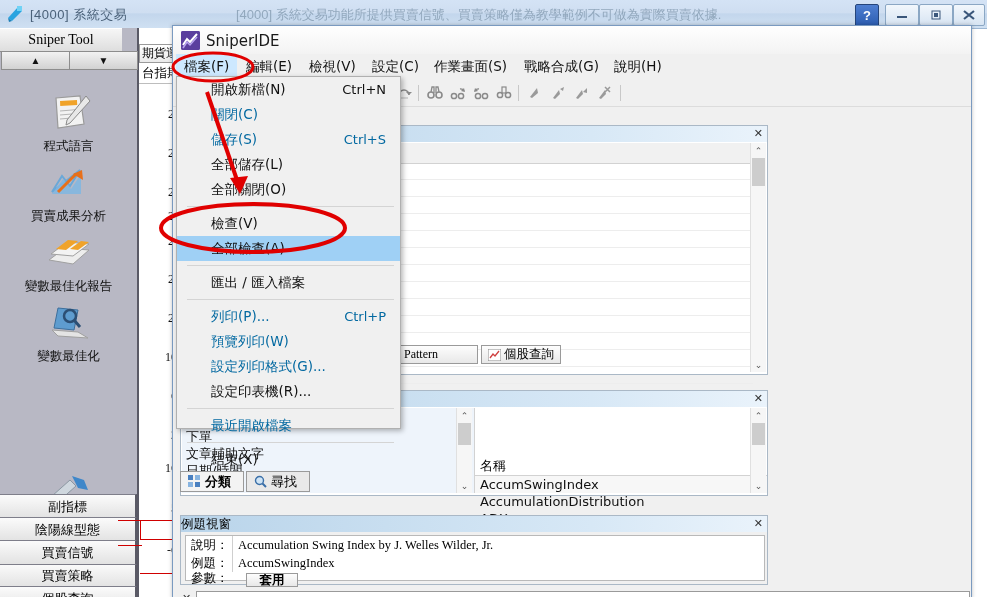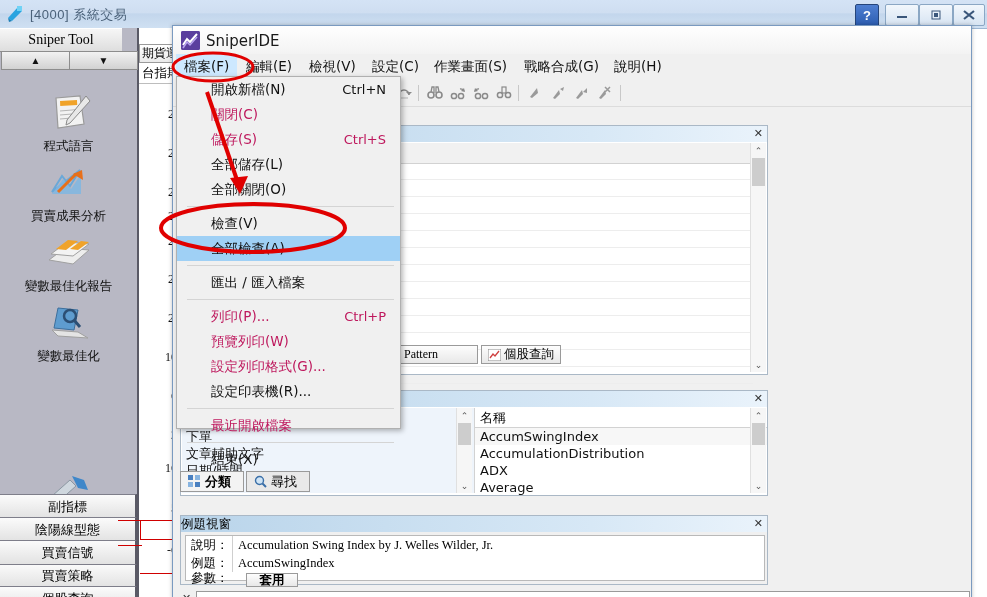--- a/index.html
+++ b/index.html
@@ -170,21 +170,21 @@
   #indpanel{left:7px;top:364px;width:586px;height:104px;background:#fff;
     border:1px solid #aab8c6;}
   #indpanel-hdr{left:0;top:0;width:586px;height:16px;
     background:linear-gradient(to right,#b9d4ea,#d7e8f6 70%,#eaf3fb);}
   #indpanel-close{right:4px;top:1px;font-size:11px;font-weight:bold;color:#333;}
   #ind-left{left:1px;top:17px;width:348px;height:85px;background:#eef4fb;}
   #ind-right{left:293px;top:17px;width:292px;height:85px;background:#fff;
     border-left:1px solid #d2d2d2;}
   .ind-hdr{height:20px;border-bottom:1px solid #d2d2d2;background:#fff;
     display:flex;align-items:center;padding-left:5px;font-size:13px;
-    font-family:"DejaVu Sans",sans-serif;box-sizing:border-box;}
+    font-family:"DejaVu Sans",sans-serif;box-sizing:border-box;margin-top:48px;}
   .ind-row{height:17px;display:flex;align-items:center;padding-left:5px;
     font-size:13px;font-family:"DejaVu Sans",sans-serif;color:#111;box-sizing:border-box;}
   .ind-row.alt{background:#f7f7f7;}
   .ind-lrow{height:17px;display:flex;align-items:center;padding-left:4px;
     font-size:13px;font-family:"DejaVu Sans",sans-serif;color:#111;box-sizing:border-box;}
 
   
   .cattab{
     height:21px;background:linear-gradient(to bottom,#fdfdfd,#e6e6e6);
     border:1px solid #9a9a9a;display:flex;align-items:center;gap:4px;
@@ -218,37 +218,38 @@
   
   #filemenu{
     left:176px;top:76px;width:223px;height:351px;background:#f0f0f0;
     border:1px solid #b0b0b0;box-shadow:2px 2px 5px rgba(0,0,0,.28);
   }
   .mrow{
     height:25px;display:flex;align-items:center;
     font-size:13.5px;font-family:"DejaVu Sans",sans-serif;color:#111;
     padding-left:34px;box-sizing:border-box;position:relative;
   }
-  .mrow.disabled{color:#be185d;}
+  .mrow.disabled{color:#0369a1;}
   .mrow.hl{background:#9fd0f5;}
   .mrow .accel{position:absolute;right:14px;font-size:13px;}
   .msep{height:1px;background:#d4d4d4;margin:4px 6px 4px 10px;}
 </style>
 </head>
 <body>
 
 <div class="abs" id="app-titlebar">
   <div class="abs" id="app-title-icon">
     <svg width="18" height="18" viewBox="0 0 18 18">
       <polygon points="2,13 12,2 16,6 6,16" fill="#29a3e0"></polygon>
       <polygon points="2,13 6,16 3,17" fill="#1e7fb5"></polygon>
       <rect x="11" y="1" width="5" height="5" fill="#6fd2f5"></rect>
     </svg>
   </div>
   <div class="abs" id="app-title-text">[4000] 系統交易</div>
+  <div class="abs" id="app-title-notice">[4000] 系統交易功能所提供買賣信號、買賣策略僅為教學範例不可做為實際買賣依據.</div>
   <div class="abs" id="btn-help">?</div>
   <div class="abs wbtn" id="btn-min">
     <svg width="14" height="10" viewBox="0 0 14 10">
         <rect x="2" y="6" width="10" height="2" fill="#3a567a"></rect>
       </svg>
   </div>
   <div class="abs wbtn" id="btn-max">
     <svg width="14" height="12" viewBox="0 0 14 12">
         <rect x="3" y="2" width="8" height="8" fill="none" stroke="#3a567a" stroke-width="1"></rect>
         <rect x="5" y="4" width="4" height="4" fill="#3a567a"></rect>

